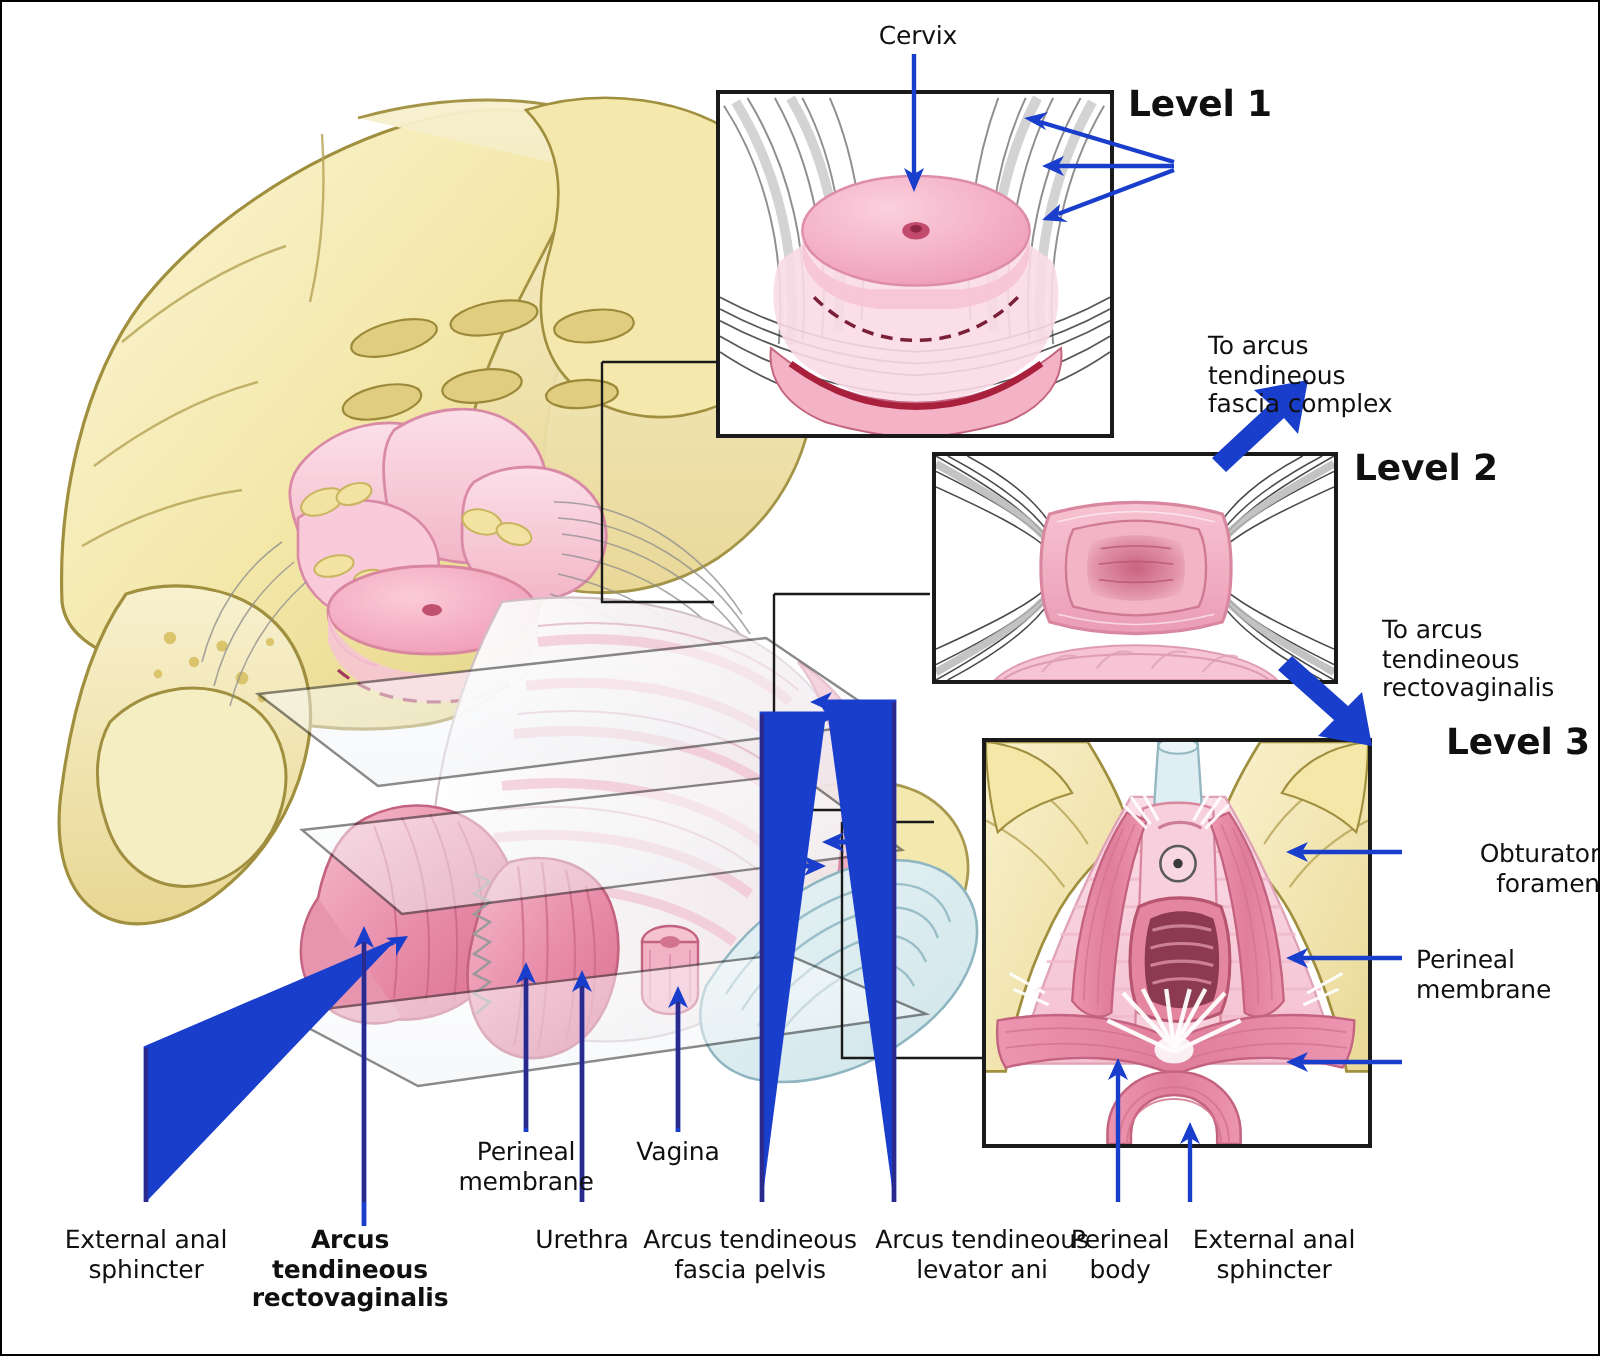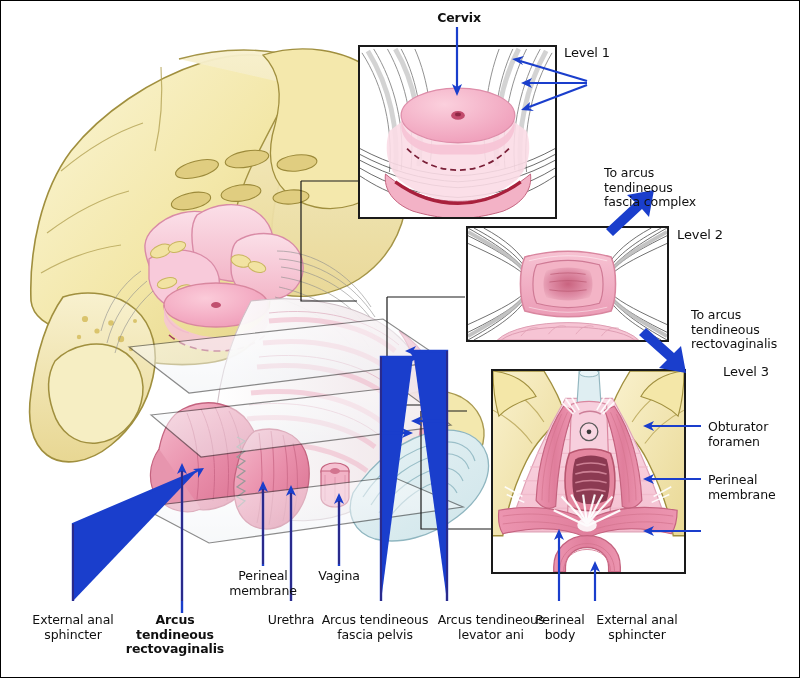--- a/index.html
+++ b/index.html
@@ -24,21 +24,21 @@
   
   .lbl {
     position: absolute;
     font-family: "DejaVu Sans", "Liberation Sans", sans-serif;
     font-size: 12.5px;
     line-height: 14.5px;
     color: #101010;
     white-space: pre-line;
     letter-spacing: -0.1px;
   }
-  .lbl.bold { font-weight: normal; font-size: 13px; }
+  .lbl.bold { font-weight: bold; font-size: 18px; }
   .lbl.ctr { text-align: center; }
 
   
   .inset {
     position: absolute;
     border: 2px solid #1a1a1a;
     box-sizing: border-box;
     overflow: hidden;
     background: #ffffff;
   }
@@ -632,32 +632,32 @@
       <path d="M338 563 L 338 500"></path>
       <path d="M380 600 L 380 356"></path>
       <path d="M446 600 L 446 350"></path>
     </g>
   </svg>
 
   <div class="lbl bold" style="left:563px; top:45px;">Level 1</div>
   <div class="lbl bold" style="left:676px; top:227px;">Level 2</div>
   <div class="lbl bold" style="left:690px; top:364px;margin-left:32px;">Level 3</div>
 
-  <div class="lbl ctr" style="left:430px; top:10px; width:56px;font-weight:bold;">Cervix</div>
+  <div class="lbl ctr" style="left:430px; top:10px; width:56px;">Cervix</div>
 
 
   <div class="lbl" style="left:603px; top:165px; width:120px;">To arcus
 tendineous
 fascia complex</div>
 
   <div class="lbl" style="left:690px; top:307px; width:110px;">To arcus
 tendineous
 rectovaginalis</div>
 
-  <div class="lbl" style="left:707px; top:419px; width:92px;">Obturator
+  <div class="lbl" style="left:707px; top:419px; width:92px;text-align:right;">Obturator
 foramen</div>
 
   <div class="lbl" style="left:707px; top:472px; width:92px;">Perineal
 membrane</div>
 
 
   <div class="lbl ctr" style="left:26px; top:612px; width:92px;">External anal
 sphincter</div>
 
   <div class="lbl ctr" style="left:123px; top:612px; width:102px;font-weight:bold;">Arcus

